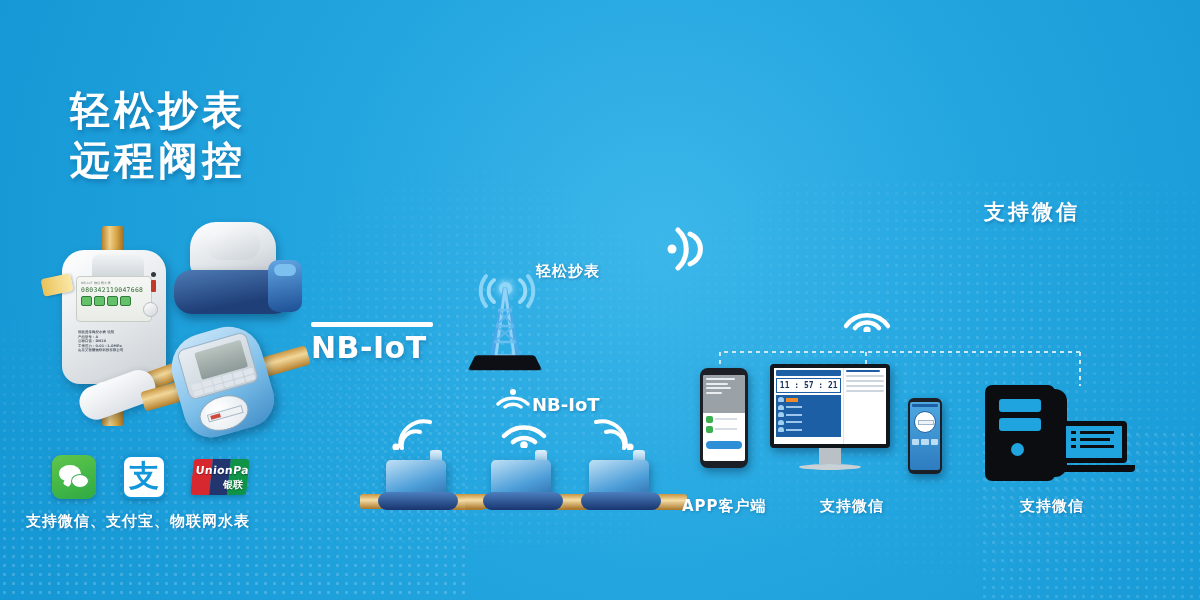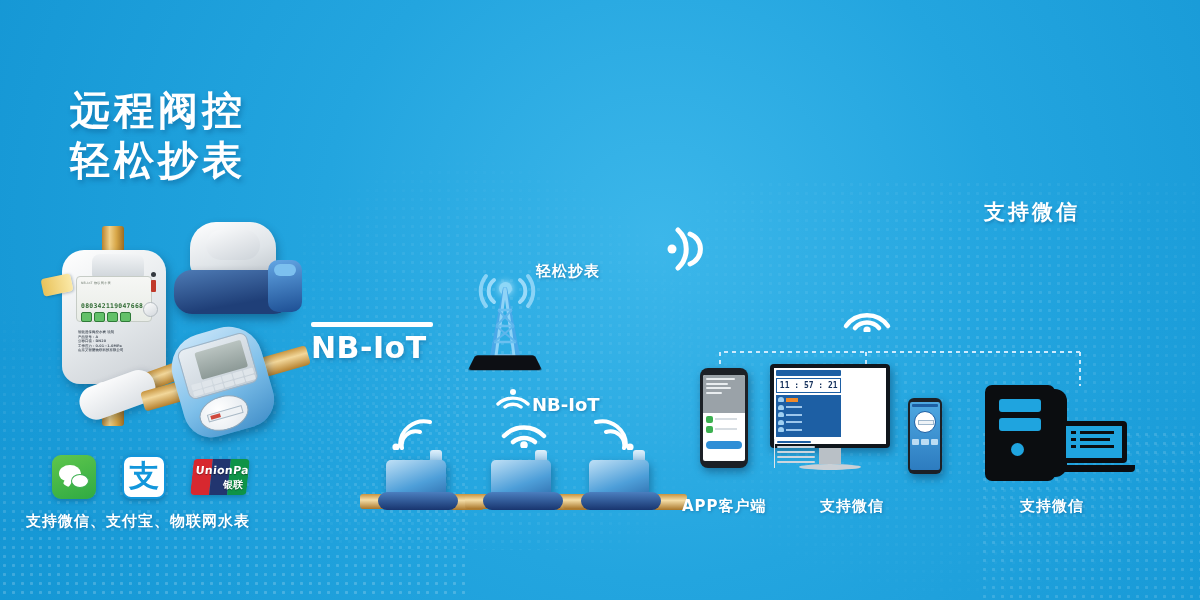--- a/index.html
+++ b/index.html
@@ -85,21 +85,21 @@
   .mw-body{position:absolute;left:4px;top:18px;width:104px;height:134px;
     background:linear-gradient(150deg,#ffffff,#e3e7ea 55%,#c9ced3);
     border-radius:22px 22px 18px 18px;box-shadow:3px 5px 10px rgba(0,40,70,.35);}
   .mw-cap{position:absolute;left:30px;top:4px;width:52px;height:24px;
     background:linear-gradient(180deg,#f2f4f6,#cfd5da);border-radius:8px 8px 4px 4px;}
   .mw-screen{position:absolute;left:14px;top:26px;width:76px;height:46px;
     background:linear-gradient(180deg,#f6f7f5,#e8ece6);border-radius:4px;
     border:1px solid #c6ccc6;box-sizing:border-box;padding:4px 4px 0 4px;}
   .mw-tiny{font-size:3.2px;color:#6d7a6d;letter-spacing:.2px;line-height:4px;}
   .mw-digits{font-family:"DejaVu Sans Mono","Liberation Mono",monospace;
-    font-size:6.4px;color:#2f6b33;letter-spacing:.3px;margin-top:17px;font-weight:bold;}
+    font-size:6.4px;color:#2f6b33;letter-spacing:.3px;margin-top:1px;font-weight:normal;}
   .mw-leds{display:flex;gap:2px;margin-top:2px;}
   .mw-leds span{width:11px;height:10px;background:#63c169;border-radius:2px;
     border:1px solid #2f7b38;box-sizing:border-box;}
   .mw-text{position:absolute;left:16px;top:80px;width:72px;}
   .mw-text b{display:block;font-size:3.4px;color:#58606a;line-height:4.6px;letter-spacing:.1px;}
   .mw-btn{position:absolute;right:8px;top:52px;width:15px;height:15px;border-radius:50%;
     background:linear-gradient(150deg,#fdfdfd,#d3d8dd);border:1px solid #b4bbc1;box-sizing:border-box;}
   .mw-red{position:absolute;right:10px;top:30px;width:5px;height:12px;background:#c0392b;border-radius:1px;}
   .mw-dot{position:absolute;right:10px;top:22px;width:5px;height:5px;background:#34393f;border-radius:50%;}
   .mw-key{position:absolute;left:-16px;top:44px;width:30px;height:18px;
@@ -202,21 +202,21 @@
   .ps-top i.w1{width:80%}.ps-top i.w2{width:60%}.ps-top i.w3{width:70%}.ps-top i.w4{width:45%}
   .ps-list{padding:3px;box-sizing:border-box;}
   .ps-row{display:flex;align-items:center;gap:2px;margin-bottom:3px;}
   .ps-row b{width:7px;height:7px;border-radius:2px;background:#3cb050;display:block;}
   .ps-row s{display:block;height:2px;width:22px;background:#d7dde2;text-decoration:none;}
   .ps-btn{margin:2px 3px;height:8px;border-radius:4px;background:#2e8ed6;}
 
   .monitor{position:absolute;left:770px;top:364px;width:120px;height:108px;}
   .mon-frame{width:120px;height:84px;background:#10161c;border-radius:4px;padding:4px;box-sizing:border-box;
     box-shadow:2px 4px 10px rgba(0,30,60,.4);}
-  .mon-screen{width:100%;height:100%;background:#fff;display:flex;flex-direction:column;}
+  .mon-screen{width:100%;height:100%;background:#fff;display:flex;}
   .mon-left{width:62%;padding:2px;box-sizing:border-box;}
   .mon-bar{height:6px;background:#1d5fa4;border-radius:1px;}
   .mon-clock{margin-top:2px;height:15px;background:#fff;border:1px solid #1d5fa4;box-sizing:border-box;
     display:flex;align-items:center;justify-content:center;
     font-family:"DejaVu Sans Mono","Liberation Mono",monospace;font-size:8px;color:#15315c;font-weight:bold;}
   .mon-menu{margin-top:2px;height:42px;background:#1d5fa4;padding:2px;box-sizing:border-box;}
   .mon-menu .mrow{display:flex;align-items:center;gap:2px;margin-bottom:2.5px;}
   .mon-menu .mrow u{display:block;width:6px;height:5px;background:#9fd0f2;border-radius:3px 3px 1px 1px;
     text-decoration:none;}
   .mon-menu .mrow s{display:block;height:2px;width:16px;background:#9cc6ec;text-decoration:none;}
@@ -274,22 +274,22 @@
 <body>
 
 <div id="stage">
 
   <div class="dots d1"></div>
   <div class="dots d2"></div>
   <div class="dots d3"></div>
   <div class="dots d4"></div>
 
   <div class="headline-left">
+    <div>轻松抄表</div>
     <div>远程阀控</div>
-    <div>轻松抄表</div>
   </div>
 
   <div class="hero">
 
     <div class="meter-white">
       <div class="mw-pipe"></div>
       <div class="mw-body">
         <div class="mw-cap"></div>
         <div class="mw-screen">
           <div class="mw-tiny">NB-IoT 物联网水表</div>

